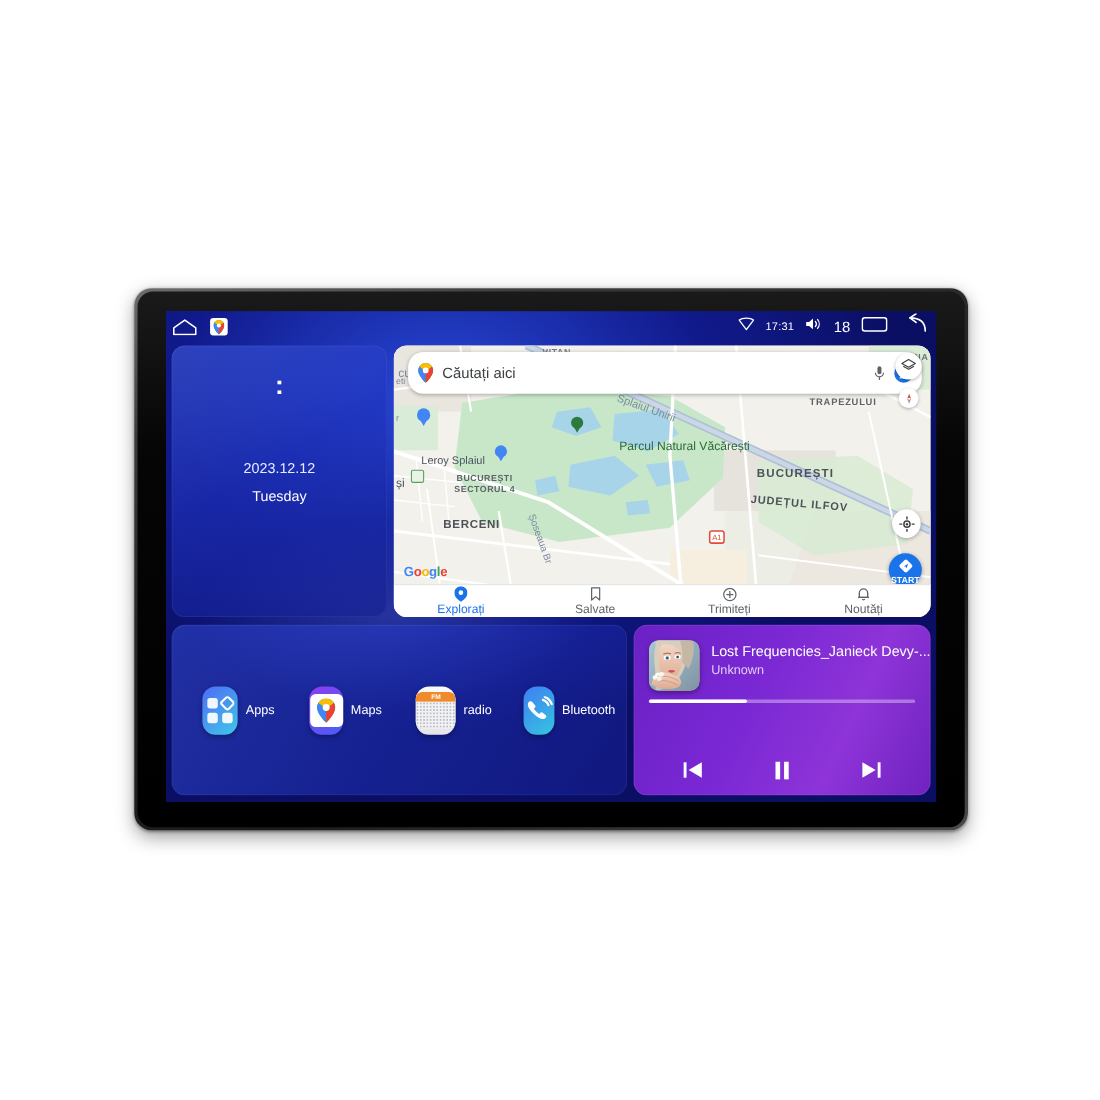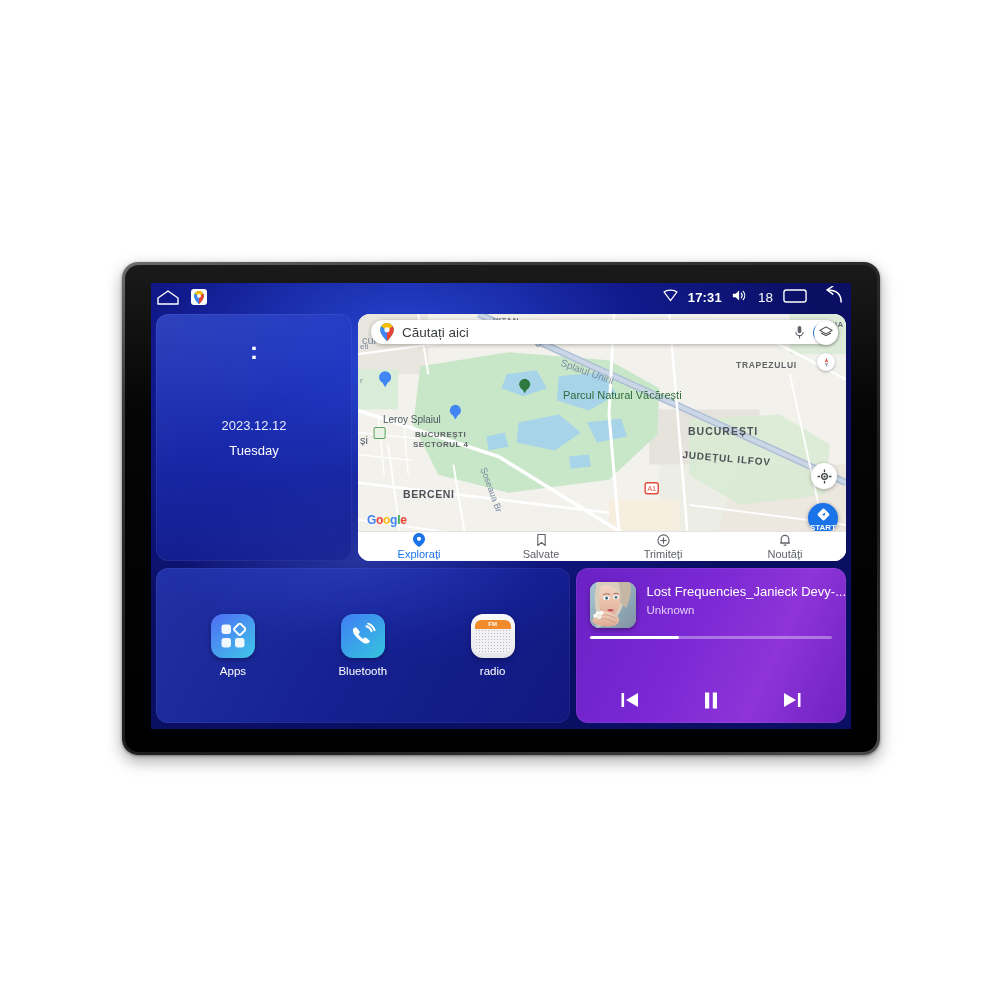--- a/index.html
+++ b/index.html
@@ -48,21 +48,21 @@
   
   #statusbar{
     position:relative; z-index:3;
     height:28px;
     display:flex; align-items:center;
     padding:0 8px 0 6px;
     color:#fff;
   }
   .sb-left{ display:flex; align-items:center; gap:12px; }
   .sb-right{ margin-left:auto; display:flex; align-items:center; gap:10px; }
-  .sb-time{ font-size:13px; letter-spacing:.2px;font-weight:bold; }
+  .sb-time{ font-size:10px; letter-spacing:.2px; }
   .sb-vol-val{ font-size:13.5px; }
   .home-ico svg{ display:block; }
   .maps-shortcut{
     width:16px;height:16px;border-radius:3px;background:#fff;
     display:flex;align-items:center;justify-content:center;
   }
 
   
   #grid{
     position:relative; z-index:2;
@@ -100,21 +100,21 @@
   #map-card{
     flex:1; border-radius:12px; overflow:hidden; position:relative;
     background:#f2efe9;
     box-shadow:inset 0 0 0 1px rgba(255,255,255,.07);
   }
   #map-canvas{ position:absolute; inset:0; }
   .mtext{ position:absolute; white-space:nowrap; pointer-events:none; }
 
   
   #map-search{
-    position:absolute; left:13px; right:8px; top:6px; height:24px;
+    position:absolute; left:13px; right:8px; top:6px; height:38px;
     background:#fff; border-radius:14px;
     display:flex; align-items:center; gap:8px;
     padding:0 8px 0 9px;
     box-shadow:0 1px 4px rgba(0,0,0,.3);
     z-index:5;
   }
   #map-search .ph{ color:#3c4043; font-size:13.5px; flex:1; }
   .ms-icon{ display:flex; align-items:center; justify-content:center; }
   .avatar-circ{
     width:17px;height:17px;border-radius:50%;
@@ -166,21 +166,21 @@
 
   
   #apps-card{
     width:418px; border-radius:12px;
     background:linear-gradient(120deg,rgba(55,80,225,.5) 0%,rgba(35,55,200,.45) 50%,rgba(25,35,160,.45) 100%);
     display:flex; align-items:center; justify-content:space-around;
     padding:0 12px;
     box-shadow:inset 0 0 0 1px rgba(255,255,255,.06);
   }
   .app{
-    display:flex;flex-direction:column;align-items:center;gap:7px; width:66px;
+    display:flex;flex-direction:row;align-items:center;gap:7px; width:66px;
   }
   .app-ico{ width:44px;height:44px;border-radius:12px; display:flex;align-items:center;justify-content:center; box-shadow:0 2px 5px rgba(0,0,0,.3); }
   .app-lb{ color:#fff; font-size:11.5px; white-space:nowrap; }
 
   .ico-apps{ background:linear-gradient(140deg,#4f6bf5,#3fc8e8); }
   .ico-maps{ background:linear-gradient(140deg,#8c3df0,#4a5ef5); }
   .ico-radio{ background:linear-gradient(180deg,#fafafa,#e6e6ea); }
   .ico-bt{ background:linear-gradient(140deg,#3f7df5,#35c6de); }
   .ico-cl{ background:linear-gradient(140deg,#7b2fe0,#3f6bf0); }
 
@@ -342,27 +342,27 @@
            </g>
            <rect x="16" y="113" width="11" height="11" rx="1.5" fill="#e8f3e5" stroke="#59a05e" stroke-width="1"></rect>
          </svg>
 
          <div id="map-labels">
                 <div class="mtext" style="left: 455px; top: 6px; font-size: 8px; color: rgb(107, 111, 118); font-weight: bold; letter-spacing: 0.6px; transform-origin: left top;">UZANA</div>
                 <div class="mtext" style="left: 378px; top: 46px; font-size: 8.5px; color: rgb(95, 99, 104); font-weight: bold; letter-spacing: 0.7px; transform-origin: left top; text-align: right;">TRAPEZULUI</div>
                 <div class="mtext" style="left: 135px; top: 2px; font-size: 8px; color: rgb(119, 123, 130); font-weight: bold; letter-spacing: 0.5px; transform-origin: left top;">VITAN</div>
                 <div class="mtext" style="left: 175px; top: 26px; font-size: 9px; color: rgb(123, 138, 160); font-weight: normal; letter-spacing: 0px; transform: rotate(-22deg); transform-origin: left top;">Unirii</div>
                 <div class="mtext" style="left: 205px; top: 43px; font-size: 10px; color: rgb(123, 138, 160); font-weight: normal; letter-spacing: 0px; transform: rotate(20deg); transform-origin: left top;">Splaiul Unirii</div>
-                <div class="mtext" style="left: 173px; top: 75px; font-size: 11px; color: rgb(45, 107, 56); font-weight: normal; letter-spacing: 0px; transform-origin: left top; padding-left: 32px;">Parcul Natural Văcărești</div>
+                <div class="mtext" style="left: 173px; top: 86px; font-size: 11px; color: rgb(45, 107, 56); font-weight: normal; letter-spacing: 0px; transform-origin: left top; padding-left: 32px;">Parcul Natural Văcărești</div>
                 <div class="mtext" style="left: 25px; top: 100px; font-size: 10px; color: rgb(74, 85, 96); font-weight: normal; letter-spacing: 0px; transform-origin: left top;">Leroy Splaiul</div>
                 <div class="mtext" style="left: 330px; top: 111px; font-size: 10.5px; color: rgb(77, 81, 88); font-weight: bold; letter-spacing: 1px; transform-origin: left top;">BUCUREȘTI</div>
                 <div class="mtext" style="left: 57px; top: 116px; font-size: 8px; color: rgb(95, 99, 104); font-weight: bold; letter-spacing: 0.5px; transform-origin: left top;">BUCUREȘTI</div>
                 <div class="mtext" style="left: 55px; top: 126px; font-size: 8px; color: rgb(95, 99, 104); font-weight: bold; letter-spacing: 0.5px; transform-origin: left top;">SECTORUL 4</div>
                 <div class="mtext" style="left: 325px; top: 135px; font-size: 10px; color: rgb(77, 81, 88); font-weight: bold; letter-spacing: 0.8px; transform: rotate(5deg); transform-origin: left top;">JUDEȚUL ILFOV</div>
-                <div class="mtext" style="left: 45px; top: 174px; font-size: 10.5px; color: rgb(77, 81, 88); font-weight: bold; letter-spacing: 0.6px; transform-origin: left top;">BERCENI</div>
+                <div class="mtext" style="left: 45px; top: 157px; font-size: 10.5px; color: rgb(77, 81, 88); font-weight: bold; letter-spacing: 0.6px; transform-origin: left top;">BERCENI</div>
                 <div class="mtext" style="left: 130px; top: 152px; font-size: 9px; color: rgb(123, 138, 160); font-weight: normal; letter-spacing: 0px; transform: rotate(70deg); transform-origin: left top;">Șoseaua Br</div>
                 <div class="mtext" style="left: 4px; top: 20px; font-size: 11px; color: rgb(123, 138, 160); font-weight: normal; letter-spacing: 0px; transform-origin: left top;">cul</div>
                 <div class="mtext" style="left: 2px; top: 28px; font-size: 8px; color: rgb(123, 138, 160); font-weight: normal; letter-spacing: 0px; transform-origin: left top;">eti</div>
                 <div class="mtext" style="left: 2px; top: 62px; font-size: 8px; color: rgb(123, 138, 160); font-weight: normal; letter-spacing: 0px; transform-origin: left top;">r</div>
                 <div class="mtext" style="left: 2px; top: 120px; font-size: 11px; color: rgb(74, 85, 96); font-weight: normal; letter-spacing: 0px; transform-origin: left top;">și</div>
               </div>
 
          <div id="map-search">
            <span class="ms-icon">
              <svg width="14" height="18" viewBox="0 0 24 32">
@@ -466,40 +466,54 @@
              <svg width="26" height="26" viewBox="0 0 26 26">
                <rect x="1.5" y="1.5" width="9.5" height="9.5" rx="2.4" fill="#fff" opacity=".92"></rect>
                <rect x="1.5" y="15" width="9.5" height="9.5" rx="2.4" fill="#fff" opacity=".92"></rect>
                <rect x="15" y="15" width="9.5" height="9.5" rx="2.4" fill="#fff" opacity=".92"></rect>
                <rect x="15.3" y="1.8" width="8.9" height="8.9" rx="1.8" fill="none" stroke="#fff" stroke-width="1.9" transform="rotate(45 19.75 6.25)"></rect>
              </svg>
            </div>
            <div class="app-lb">Apps</div>
          </div>
 
+         <div class="app">
+           <div class="app-ico ico-maps">
+             <div class="maps-white">
+               <svg width="17" height="22" viewBox="0 0 24 32">
+                 <path d="M12 0C5.4 0 0 5.4 0 12c0 9 12 20 12 20s12-11 12-20C24 5.4 18.6 0 12 0z" fill="#34A853"></path>
+                 <path d="M12 0C7.6 0 3.8 2.4 1.8 5.9L12 14 22.2 5.9C20.2 2.4 16.4 0 12 0z" fill="#FBBC05"></path>
+                 <path d="M1.8 5.9C0.7 7.7 0 9.8 0 12c0 9 12 20 12 20V14L1.8 5.9z" fill="#4285F4"></path>
+                 <path d="M22.2 5.9L12 14v18s12-11 12-20c0-2.2-.7-4.3-1.8-6.1z" fill="#EA4335"></path>
+                 <circle cx="12" cy="12" r="4.6" fill="#fff"></circle>
+               </svg>
+             </div>
+           </div>
+           <div class="app-lb">Maps</div>
+         </div>
+
+         <div class="app">
+           <div class="app-ico ico-radio">
+             <div class="radio-inner">
+               <div class="radio-band">FM</div>
+               <div class="radio-grill"></div>
+             </div>
+           </div>
+           <div class="app-lb">radio</div>
+         </div>
 
          <div class="app">
            <div class="app-ico ico-bt">
              <svg width="28" height="26" viewBox="0 0 28 26">
                <path d="M5.2 4.5c-1.6 1.6-1.9 4 0 6.8 2.2 3.2 6 6.8 9 8.4 2.4 1.3 4.6 1.1 6-.3.8-.8.5-1.6-.3-2.3l-2.6-2.1c-.8-.6-1.5-.5-2.2.1l-1 .9c-1.6-1-3.7-3-4.8-4.7l1-1c.6-.6.7-1.3.1-2.1L8.1 5.3c-.7-.9-1.7-1.2-2.4-.4z" fill="#fff"></path>
                <path d="M17.5 3.2 A7.5 7.5 0 0 1 22.6 8.1" fill="none" stroke="#fff" stroke-width="2" stroke-linecap="round"></path>
                <path d="M19.2 0.6 A11 11 0 0 1 25.6 7.2" fill="none" stroke="#fff" stroke-width="2" stroke-linecap="round"></path>
              </svg>
            </div>
            <div class="app-lb">Bluetooth</div>
-         </div>
-
-         <div class="app">
-           <div class="app-ico ico-radio">
-             <div class="radio-inner">
-               <div class="radio-band">FM</div>
-               <div class="radio-grill"></div>
-             </div>
-           </div>
-           <div class="app-lb">radio</div>
          </div>
 
        </div>
 
        <div id="media-card">
          <div class="md-top">
            <div id="album-art">
              <svg width="46" height="46" viewBox="0 0 46 46">
                <defs>
                  <linearGradient id="bgA" x1="0" y1="0" x2="1" y2="1">

